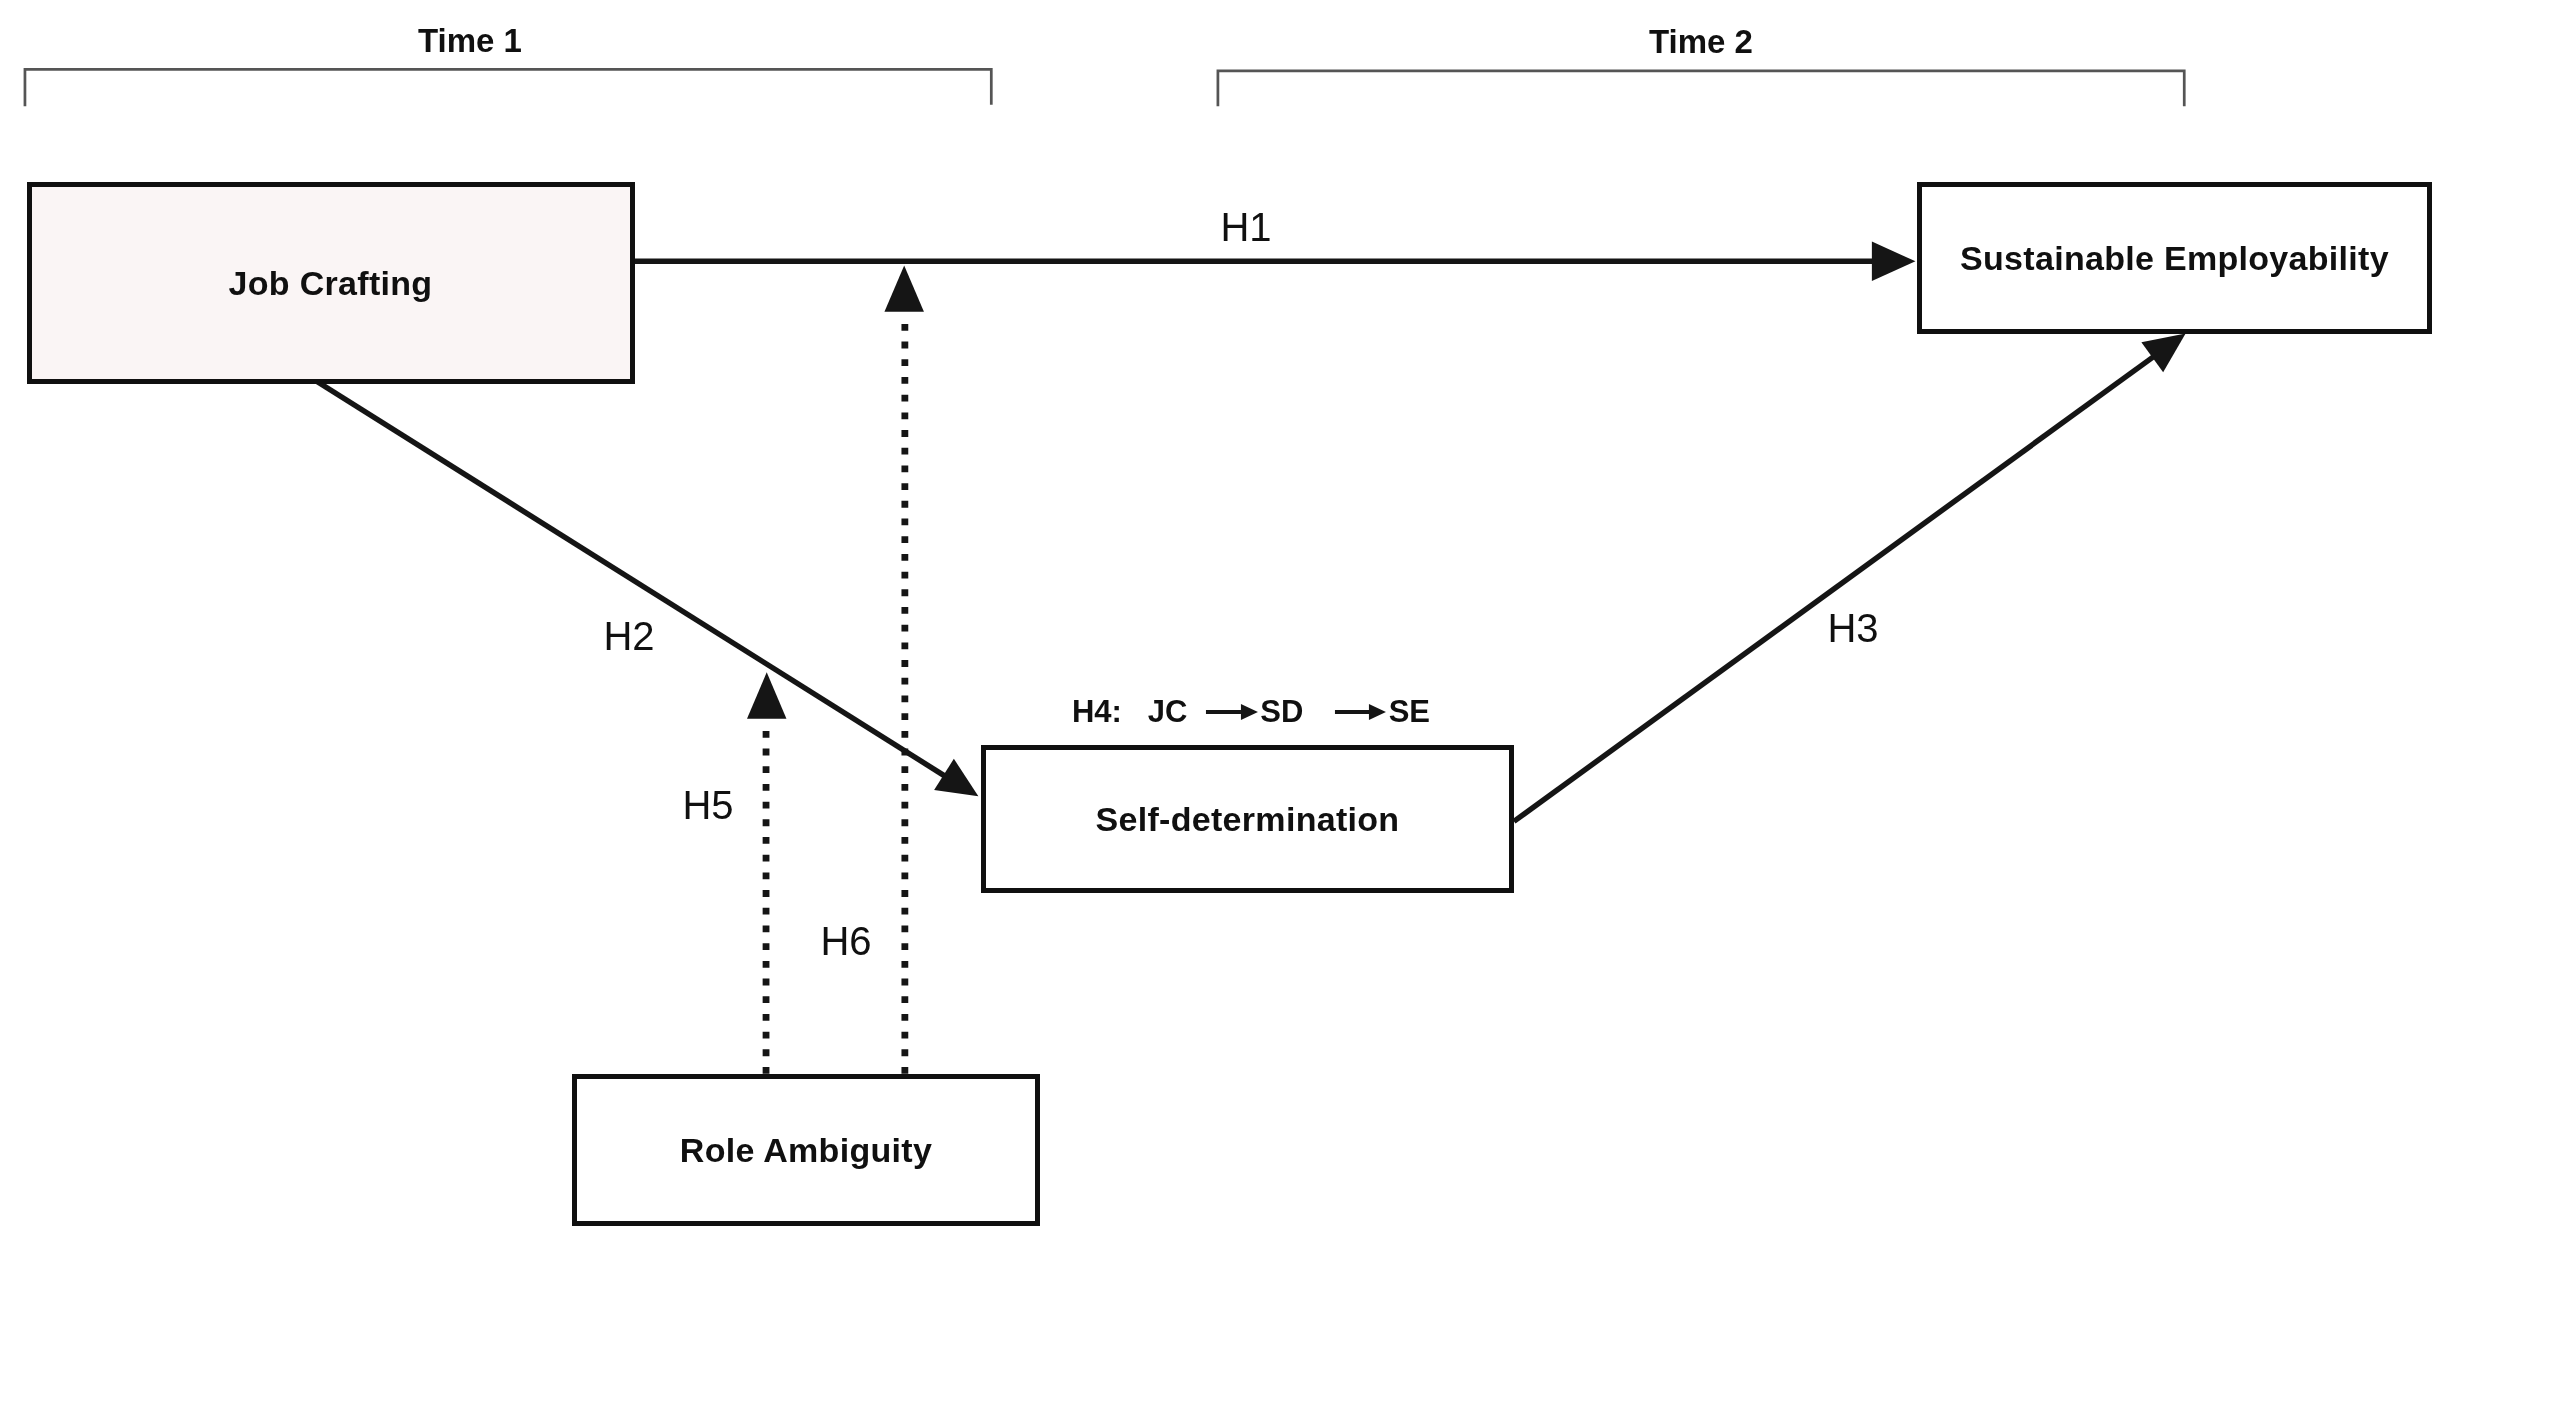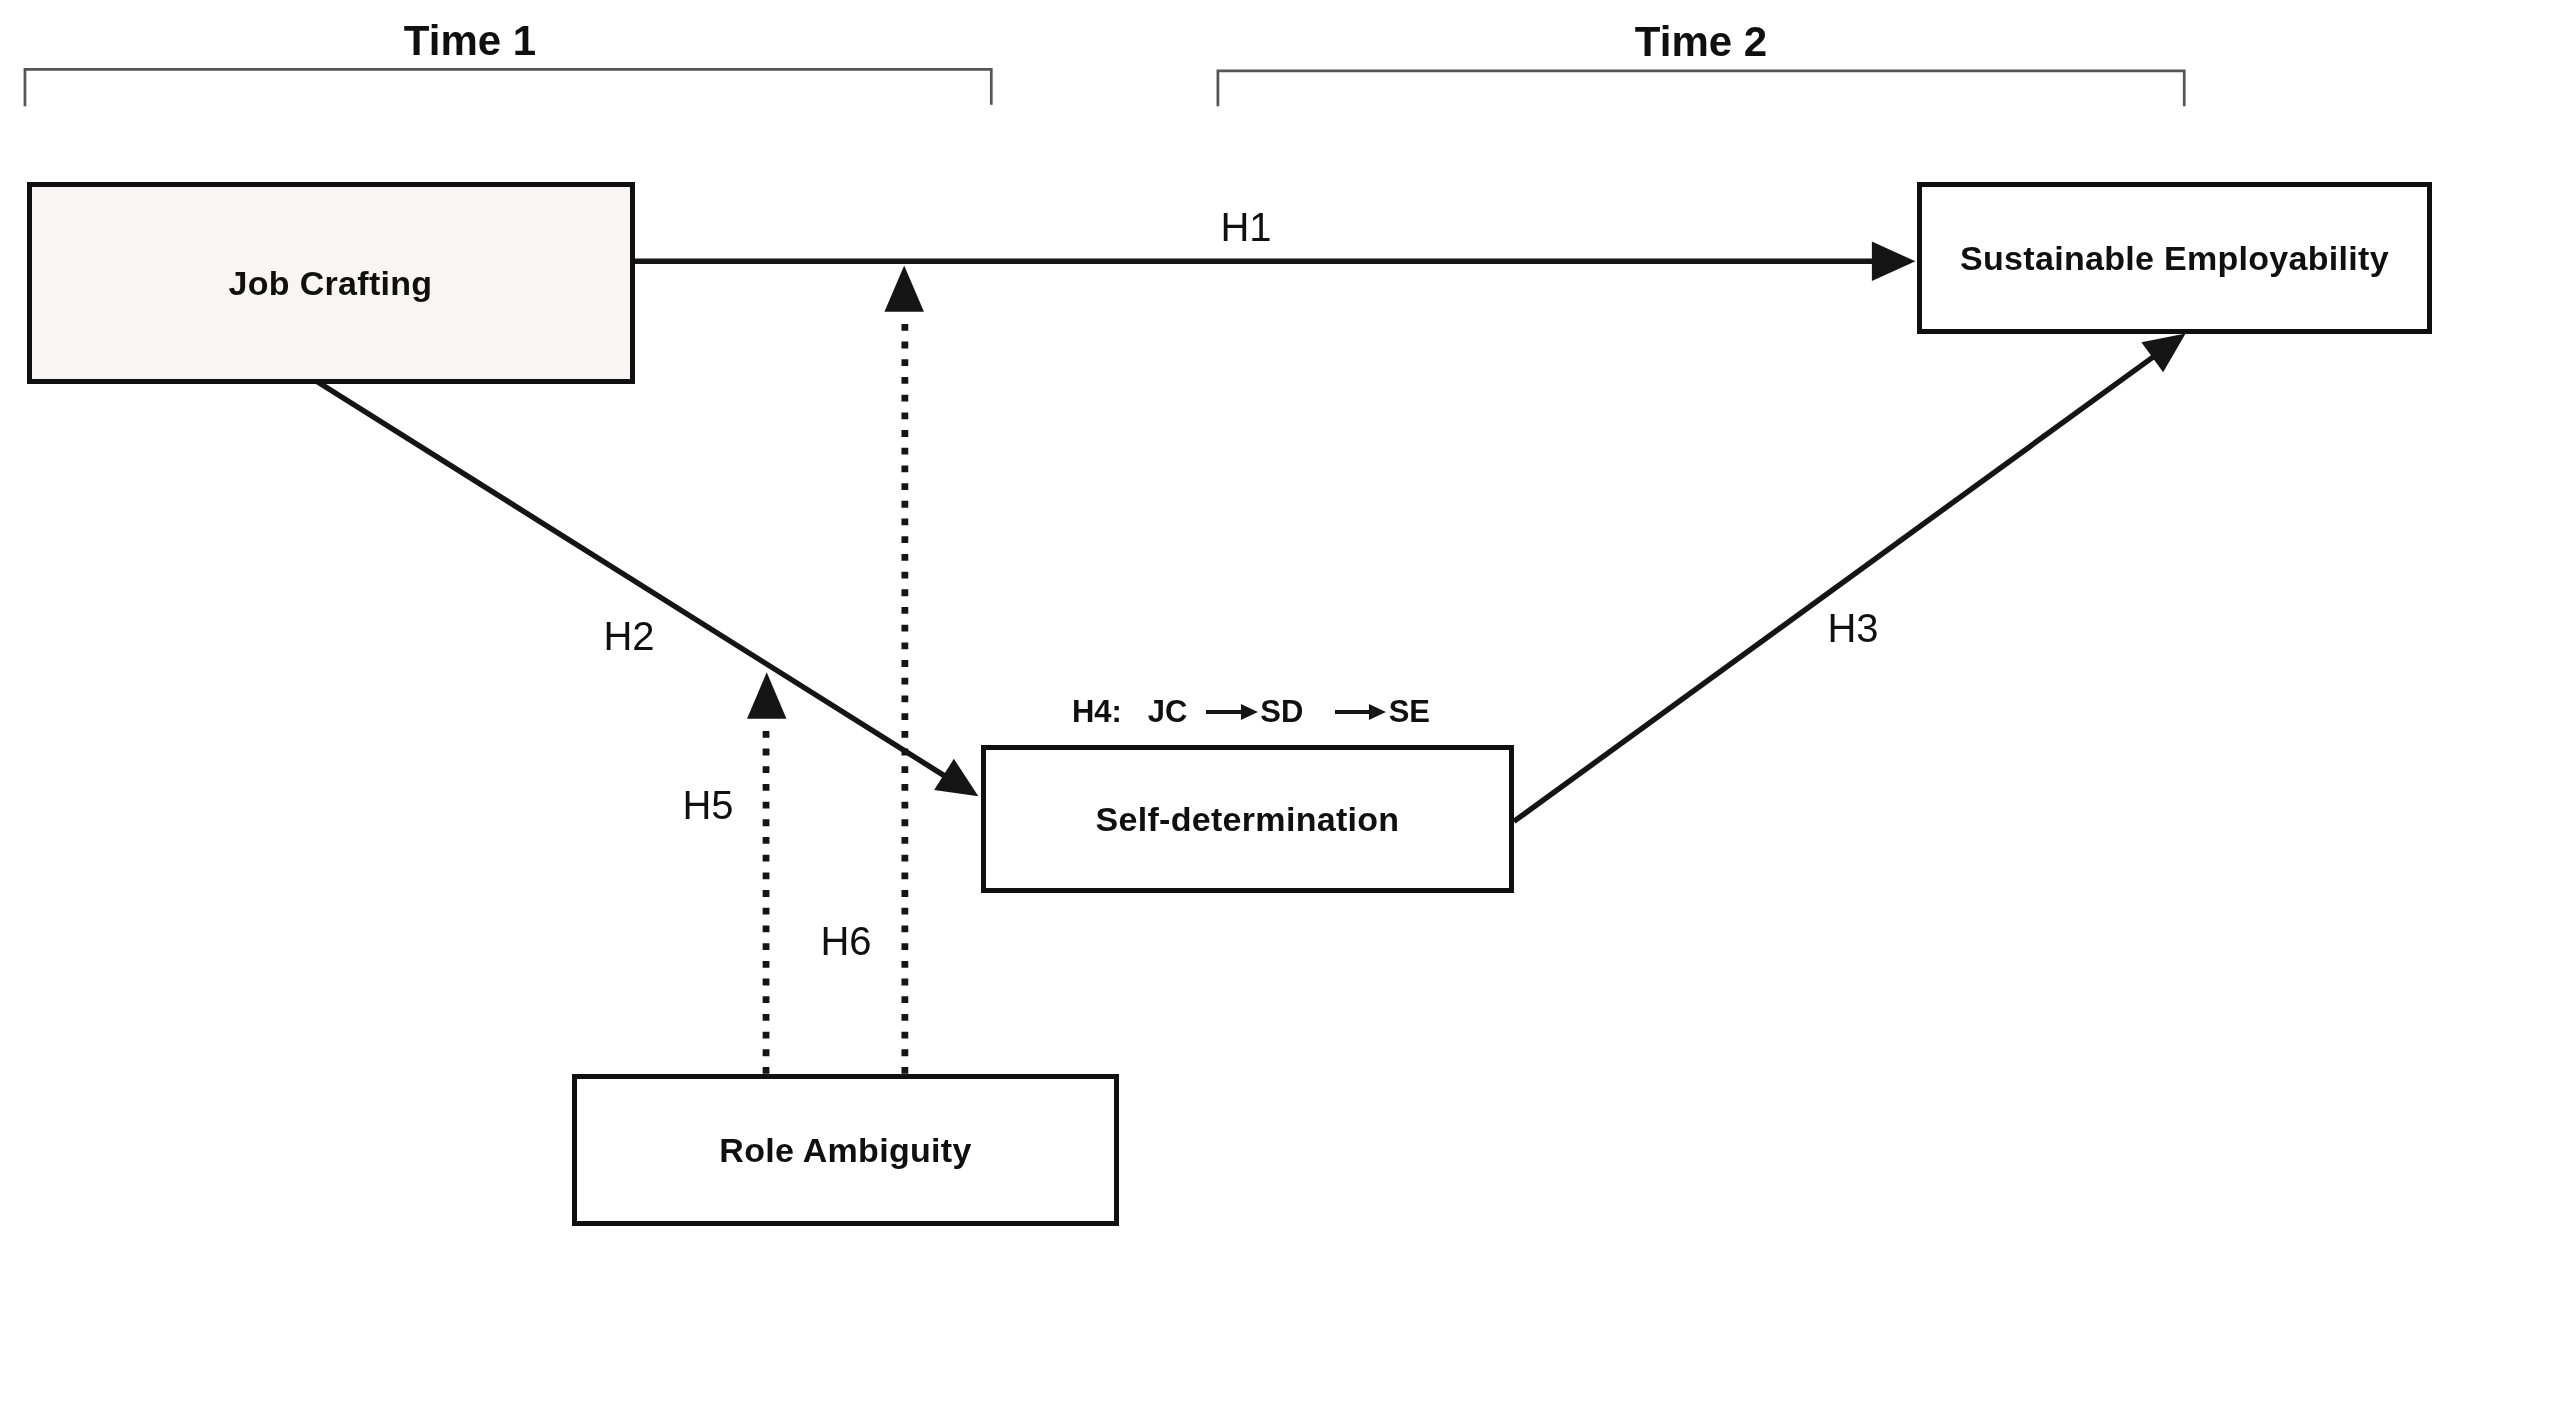--- a/index.html
+++ b/index.html
@@ -34,21 +34,21 @@
     font-weight: bold;
     font-size: 34px;
     letter-spacing: 0.3px;
   }
   .box.tinted { background: #faf5f5; }
   .box-label { display: block; }
   .time-label {
     position: absolute;
     transform: translate(-50%, -50%);
     font-weight: bold;
-    font-size: 42px;
+    font-size: 33px;
     white-space: nowrap;
   }
   .h-label {
     position: absolute;
     transform: translate(-50%, -50%);
     font-weight: normal;
     font-size: 40px;
     white-space: nowrap;
   }
   .h4-row {
@@ -125,21 +125,21 @@
   </div>
 
   <div class="box" style="left:981px; top:745px; width:533px; height:148px;">
     <span class="box-label">Self-determination</span>
   </div>
 
   <div class="box" style="left:1917px; top:182px; width:515px; height:152px;">
     <span class="box-label">Sustainable Employability</span>
   </div>
 
-  <div class="box" style="left:572px; top:1074px; width:547px; height:152px;">
+  <div class="box" style="left:572px; top:1074px; width:468px; height:152px;">
     <span class="box-label">Role Ambiguity</span>
   </div>
 
 
   <div class="h-label" style="left:1246px; top:227px;">H1</div>
   <div class="h-label" style="left:629px; top:636px;">H2</div>
   <div class="h-label" style="left:1853px; top:628px;">H3</div>
   <div class="h-label" style="left:708px; top:805px;">H5</div>
   <div class="h-label" style="left:846px; top:941px;">H6</div>
 

